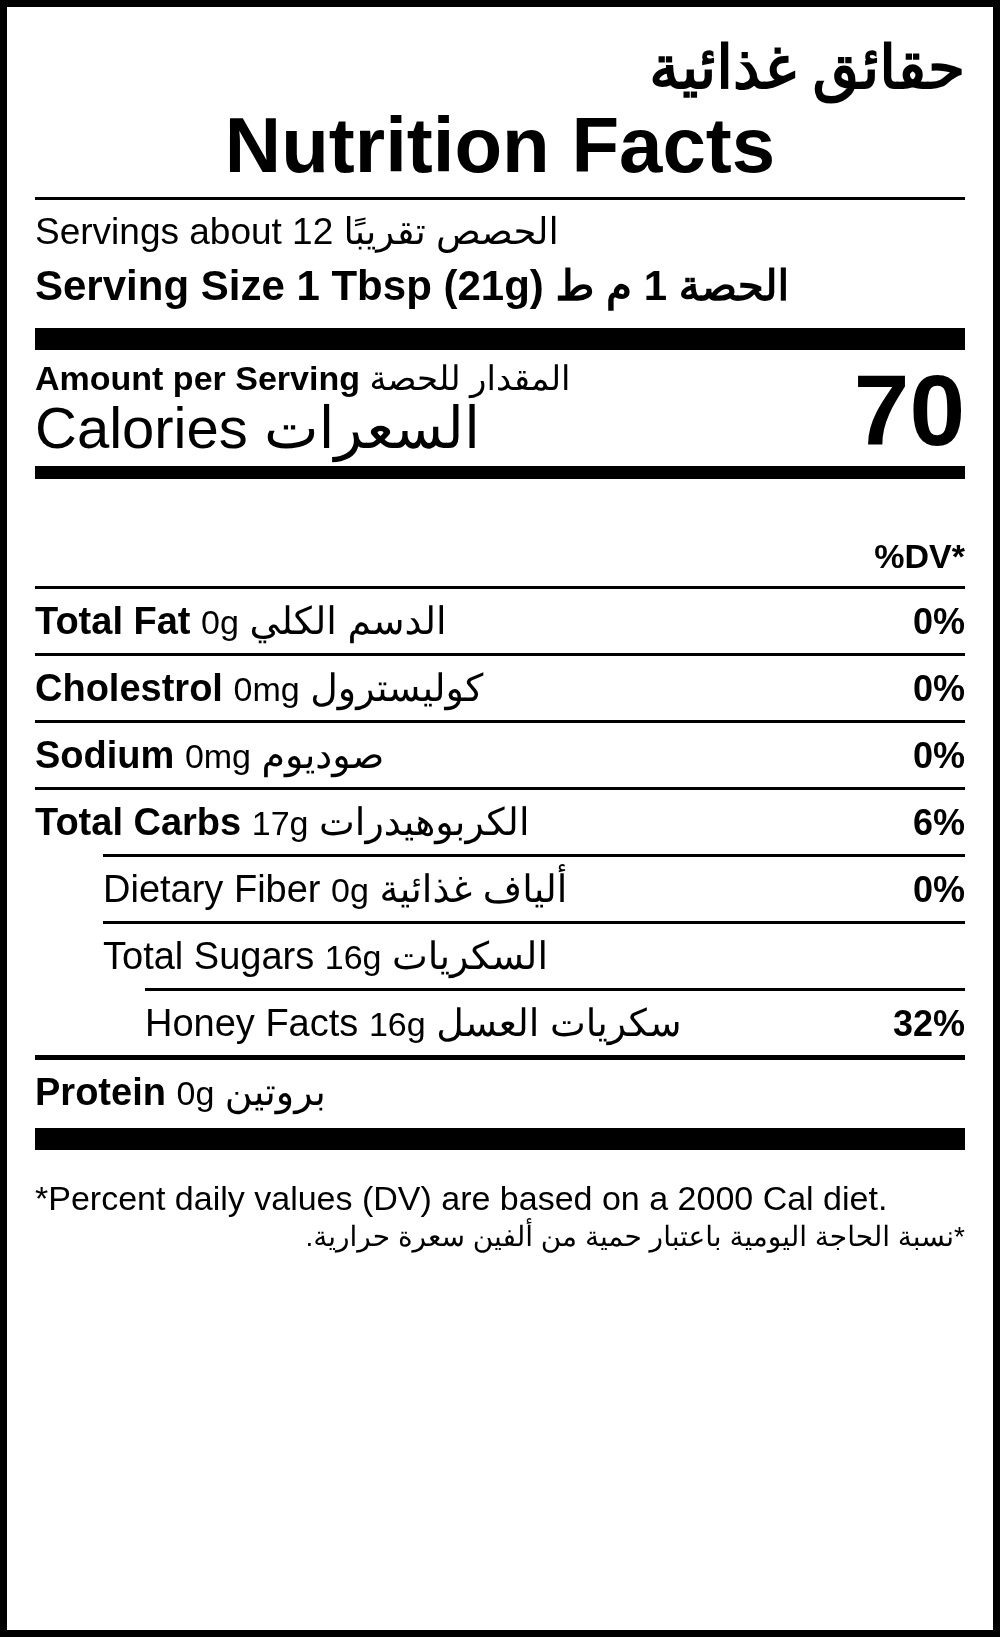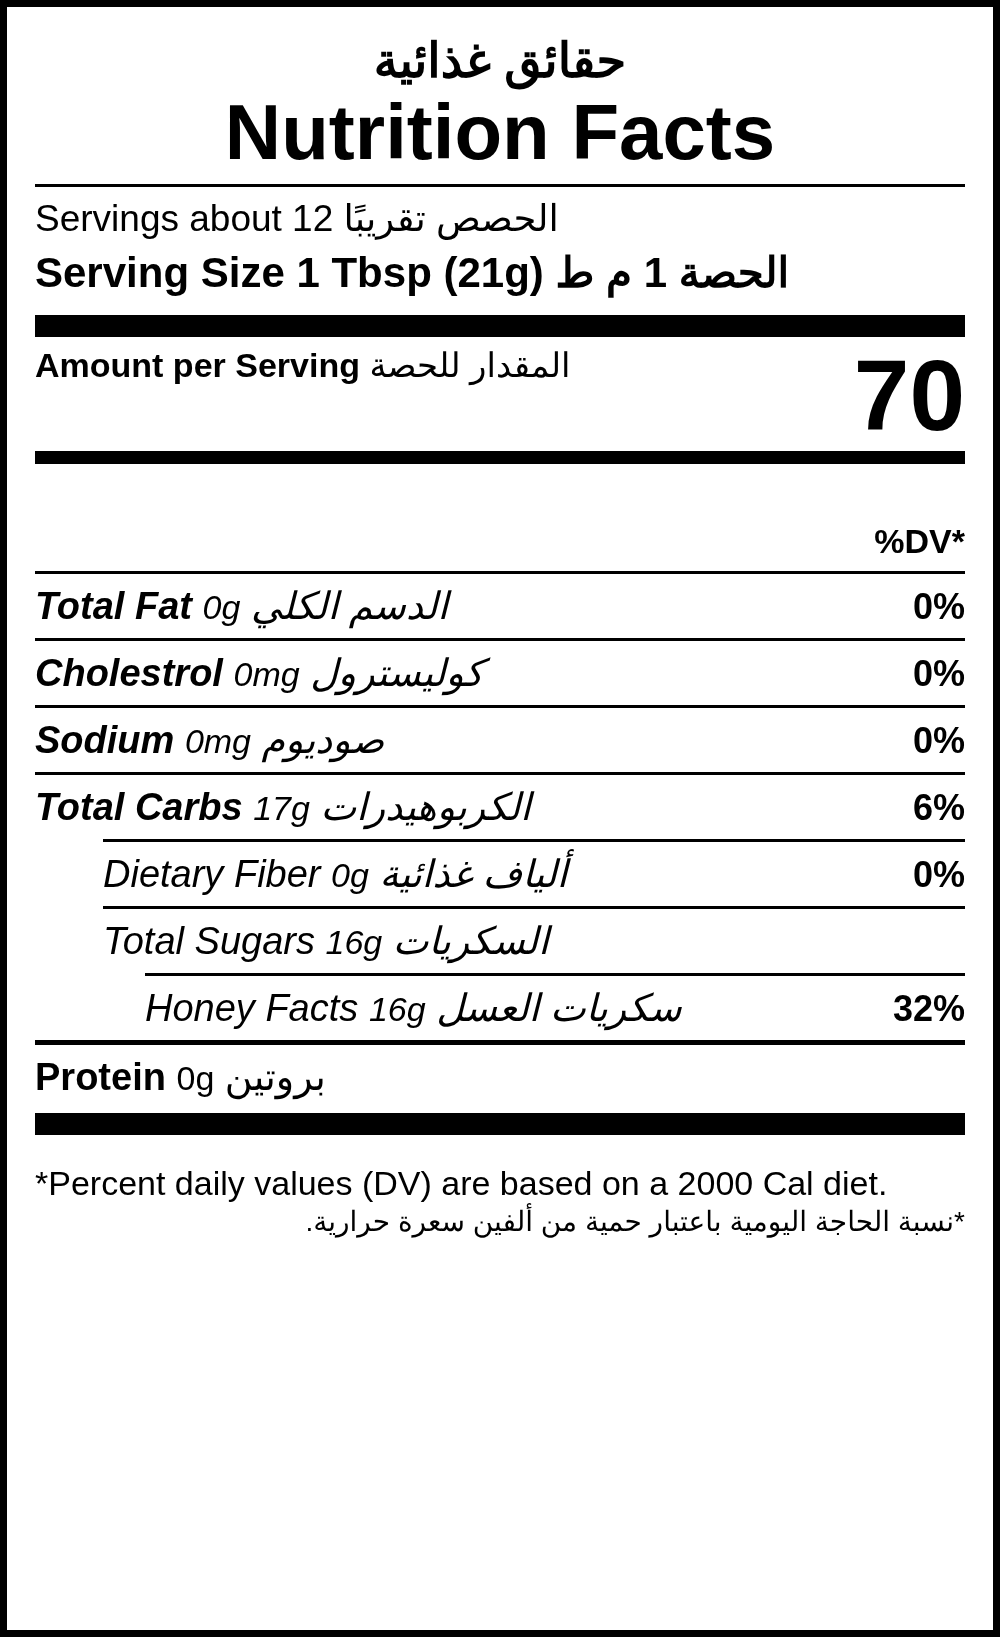--- a/index.html
+++ b/index.html
@@ -15,22 +15,22 @@
   }
   .panel {
     box-sizing: border-box;
     width: 1000px;
     height: 1637px;
     border: 7px solid #000000;
     padding: 18px 28px 14px 28px;
     background: #ffffff;
   }
   .title-ar {
-    text-align: center;
-    font-size: 48px;
+    text-align: right;
+    font-size: 60px;
     line-height: 1.1;
     font-weight: 700;
     direction: rtl;
     letter-spacing: 0px;
     margin: 10px 0 0 0;
   }
   .title-en {
     text-align: center;
     font-size: 78px;
     line-height: 1.05;
@@ -101,21 +101,21 @@
   .nut-row {
     display: flex;
     justify-content: space-between;
     align-items: baseline;
     border-top: 3px solid #000;
     padding: 10px 0 10px 0;
     font-size: 38px;
   }
   .nut-row.indent1 { margin-left: 68px; }
   .nut-row.indent2 { margin-left: 110px; }
-  .nut-label { white-space: nowrap; font-style: italic; }
+  .nut-label { white-space: nowrap; }
   .nut-label .bold { font-weight: 700; }
   .nut-label .amt { font-weight: 400; font-size: 34px; }
   .nut-label .ar { direction: rtl; unicode-bidi: embed; }
   .nut-dv { font-weight: 700; font-size: 36px; }
   .protein-row {
     border-top: 5px solid #000000;
     padding: 10px 0 8px 0;
     font-size: 38px;
     white-space: nowrap;
   }
@@ -157,20 +157,24 @@
   </div>
 
   <div class="rule-thick"></div>
 
   <div class="amount-row">
     <div class="amount-left">
       <div class="amount-per">
         <span>Amount per Serving</span>
         <span class="ar">المقدار للحصة</span>
       </div>
+      <div class="calories-word">
+        <span>Calories</span>
+        <span class="ar">السعرات</span>
+      </div>
     </div>
     <div class="calories-value">70</div>
   </div>
 
   <div class="rule-thick-sm"></div>
 
   <div class="dv-row">%DV*</div>
 
   <div class="nut-row">
     <div class="nut-label">

